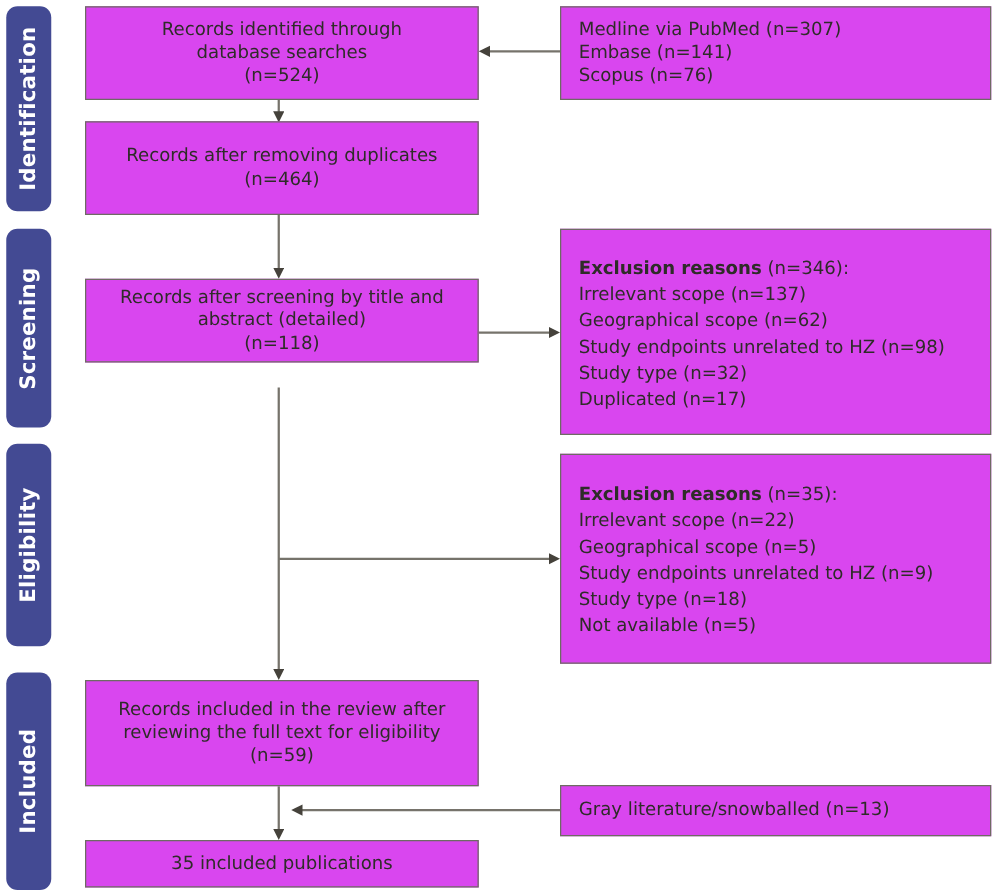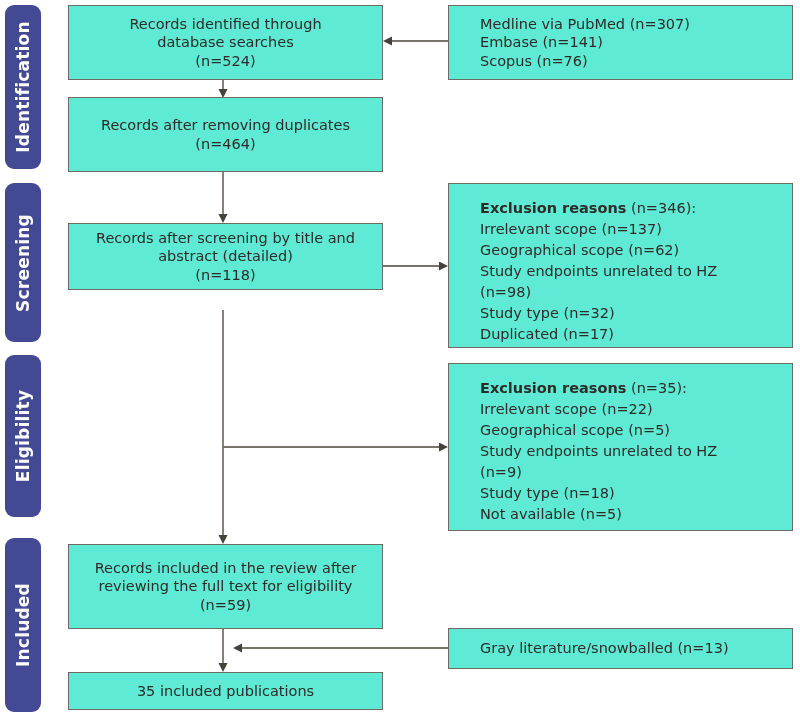--- a/index.html
+++ b/index.html
@@ -41,43 +41,43 @@
   .stage span {
     transform: rotate(-90deg);
     white-space: nowrap;
     color: var(--stage-text);
     font-weight: bold;
     font-size: 17px;
     letter-spacing: 0.2px;
   }
   .box {
     position: absolute;
-    background: #5eead4;
+    background: #d946ef;
     border: 1.5px solid var(--box-border);
     font-size: 14.5px;
     line-height: 18.5px;
     display: flex;
     flex-direction: column;
     justify-content: center;
   }
   .main-box {
     left: 68px;
     width: 315px;
     align-items: center;
     text-align: center;
     padding: 2px 6px;
   }
   .side-box {
     left: 448px;
     width: 345px;
     align-items: flex-start;
     text-align: left;
-    padding: 10px 31px;
+    padding: 10px 14px;
   }
-  .excl-box { justify-content: flex-start; padding-top: 14px; line-height: 21px; }
+  .excl-box { justify-content: center; padding-top: 14px; line-height: 21px; }
   .excl-box .title b { font-weight: bold; }
 </style>
 </head>
 <body>
 
 <div class="canvas">
 
   <svg class="arrows" viewBox="0 0 800 716" xmlns="http://www.w3.org/2000/svg">
     <defs>
       <marker id="ah" class="ah" markerUnits="userSpaceOnUse" markerWidth="10" markerHeight="10" refX="1" refY="4.5" orient="auto">

